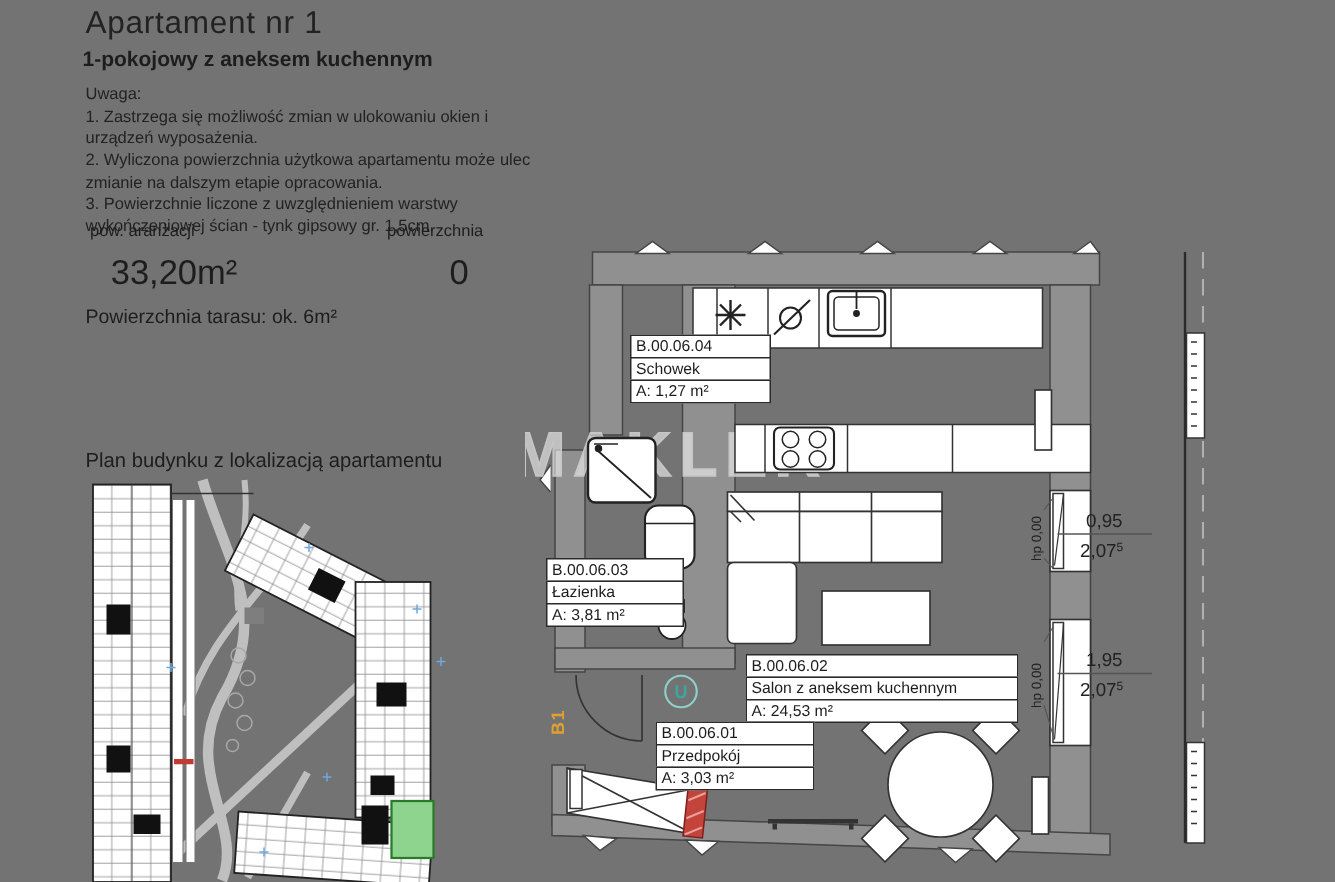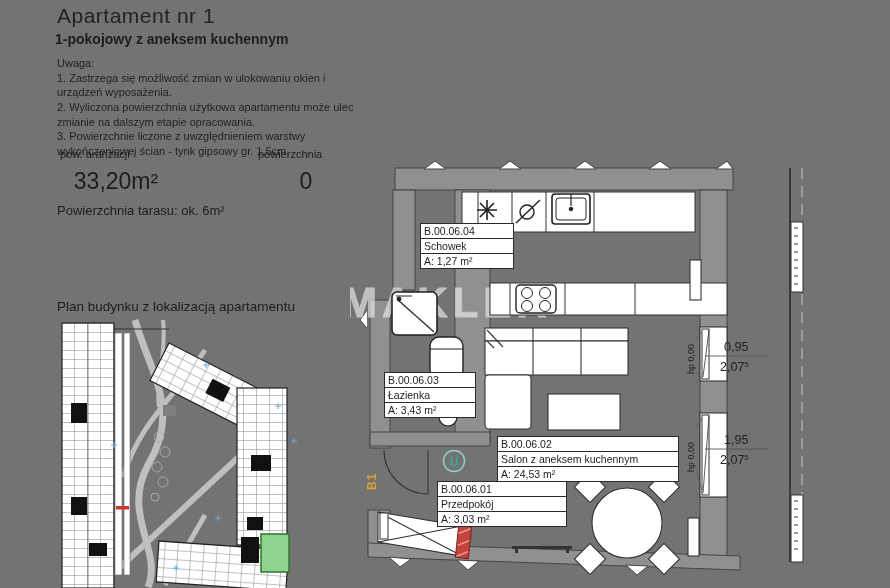--- a/index.html
+++ b/index.html
@@ -18,23 +18,23 @@
   .col2{left:162px;top:148px;width:112px;}
   .col3{left:258px;top:148px;width:96px;}
   .terrace{left:57px;top:203px;font-size:13px;}
   .site-title{left:57px;top:299px;font-size:13.5px;}
   .room-label{z-index:5;}
   .room-label .row{
     border:1px solid #2a2a2a;background:#fff;font-size:10.5px;line-height:14px;
     padding:0 3px;margin-top:-1px;white-space:nowrap;overflow:hidden;
   }
   .rl1{left:420px;top:224px;width:94px;}
-  .rl2{left:384px;top:373px;width:92px;}
+  .rl2{left:364px;top:373px;width:92px;}
   .rl3{left:497px;top:431px;width:182px;margin-top:6px;}
-  .rl4{left:437px;top:482px;width:130px;}
+  .rl4{left:437px;top:482px;width:106px;}
   svg{display:block;}
   .wm{font-size:42px;font-weight:bold;letter-spacing:5px;
       fill:rgba(255,255,255,0.55);stroke:#c6c6c6;stroke-width:1px;}
   .dimtxt{font-size:12.5px;fill:#222;}
   .dimsup{font-size:8px;}
   .hptxt{font-size:9px;fill:#222;}
   .umark{font-size:12px;fill:#3ba8a0;font-weight:bold;}
   .b1txt{font-size:12px;font-weight:bold;letter-spacing:1px;}
 </style>
 </head>
@@ -297,21 +297,21 @@
   </svg>
 
   <div class="abs room-label rl1">
     <div class="row">B.00.06.04</div>
     <div class="row">Schowek</div>
     <div class="row">A: 1,27 m²</div>
   </div>
   <div class="abs room-label rl2">
     <div class="row">B.00.06.03</div>
     <div class="row">Łazienka</div>
-    <div class="row">A: 3,43 m²</div>
+    <div class="row">A: 3,81 m²</div>
   </div>
   <div class="abs room-label rl3">
     <div class="row">B.00.06.02</div>
     <div class="row">Salon z aneksem kuchennym</div>
     <div class="row">A: 24,53 m²</div>
   </div>
   <div class="abs room-label rl4">
     <div class="row">B.00.06.01</div>
     <div class="row">Przedpokój</div>
     <div class="row">A: 3,03 m²</div>

